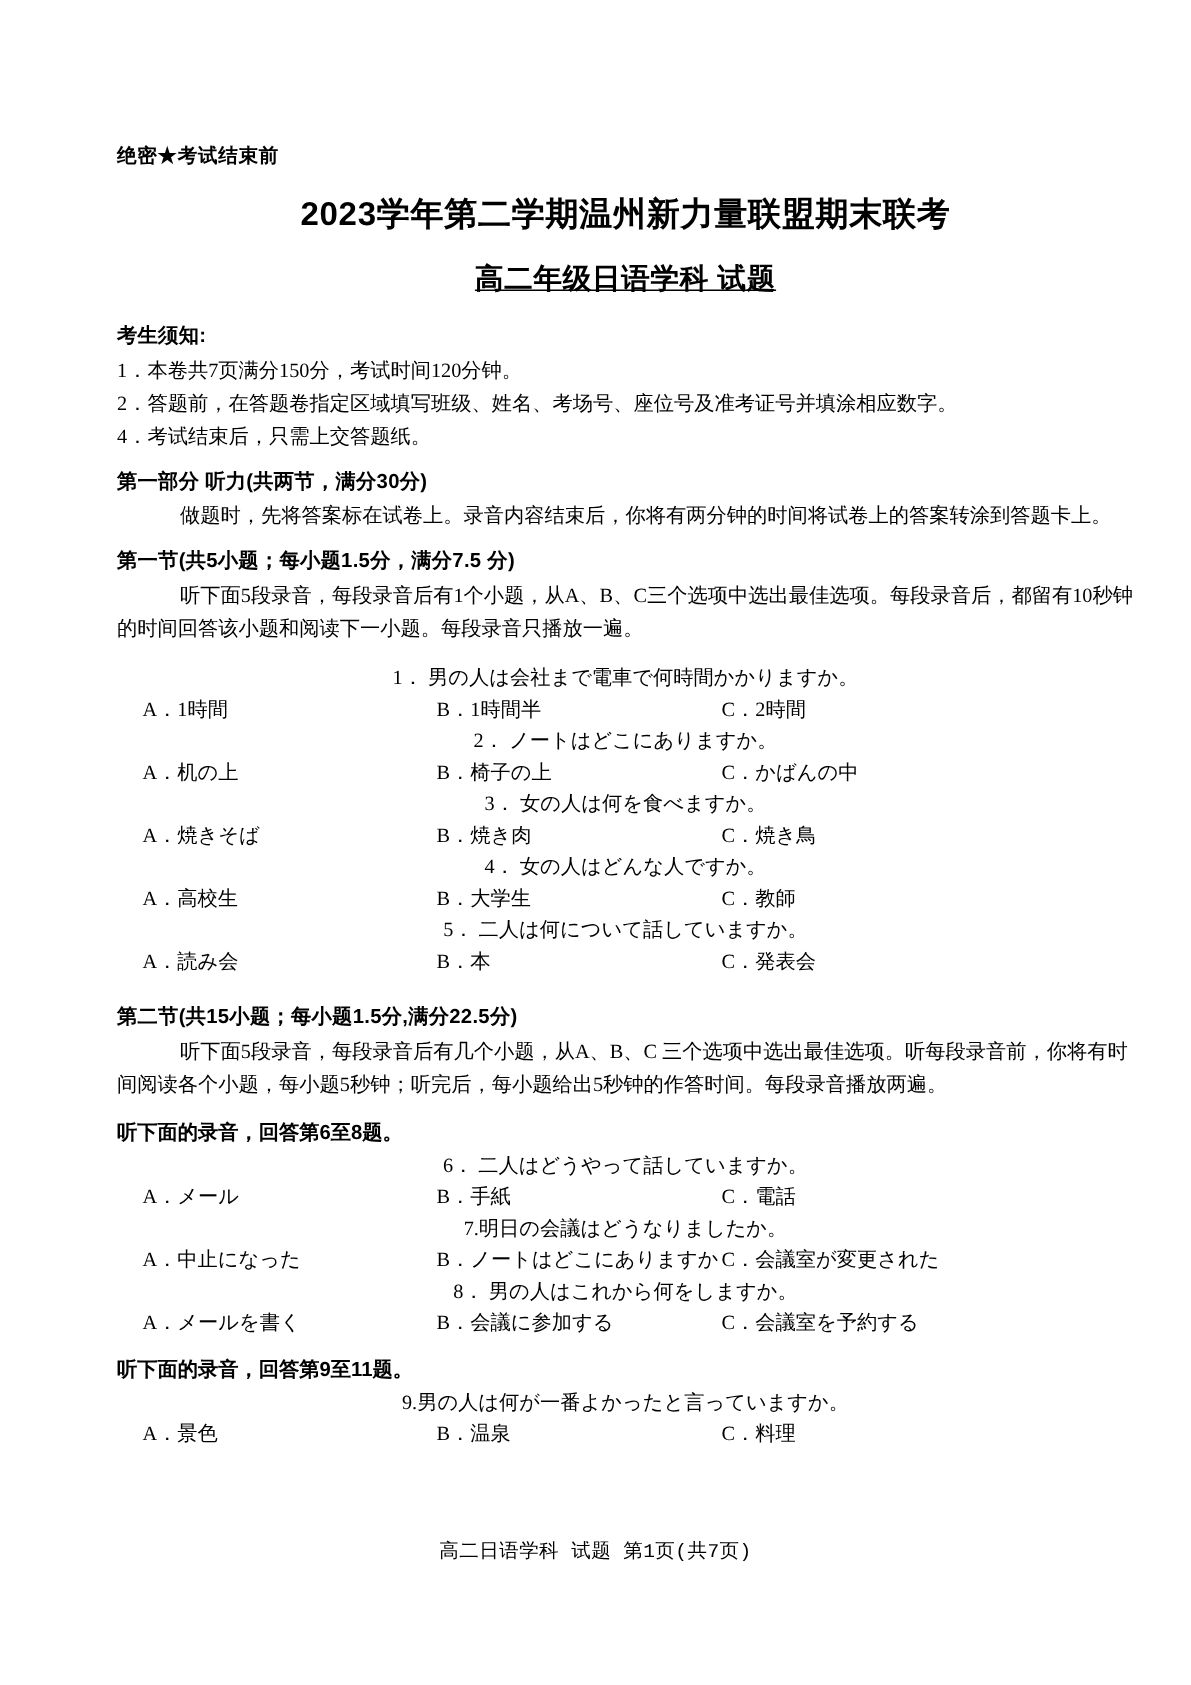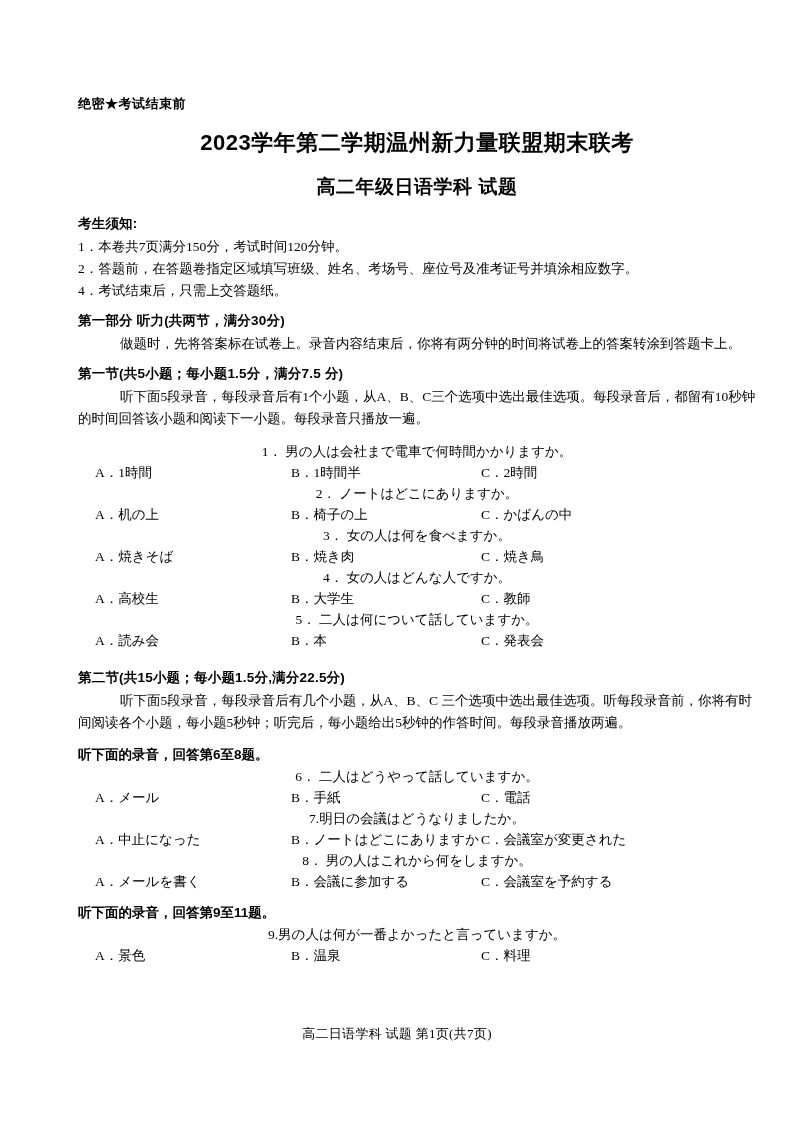--- a/index.html
+++ b/index.html
@@ -39,20 +39,21 @@
     letter-spacing: 0.5px;
   }
   .title-sub {
     text-align: center;
     font-family: "Liberation Sans", sans-serif;
     font-size: 19px;
     font-weight: bold;
     line-height: 1.5;
     margin: 0 0 14px 0;
     letter-spacing: 0.5px;
+    text-decoration: underline;
   }
   .bold-head {
     font-family: "Liberation Sans", sans-serif;
     font-size: 13.5px;
     font-weight: bold;
     margin: 10px 0 3px 0;
     letter-spacing: 0.2px;
   }
   .notice-list {
     font-size: 13.5px;
@@ -96,21 +97,21 @@
     font-size: 13.5px;
     font-weight: bold;
     margin: 12px 0 2px 0;
   }
   .footer {
     position: absolute;
     left: 0;
     bottom: 80px;
     width: 794px;
     text-align: center;
-    font-family: Liberation Serif, serif;
+    font-family: Liberation Mono, monospace;
     font-size: 13px;
     letter-spacing: 0.3px;
   }
 </style>
 </head>
 <body>
 
 <div class="page">
 
   <div class="secret-line">绝密★考试结束前</div>

